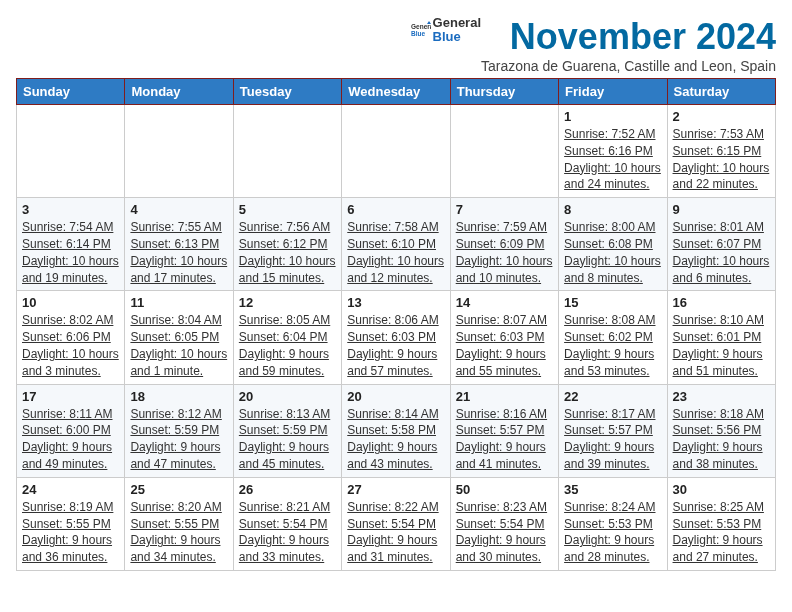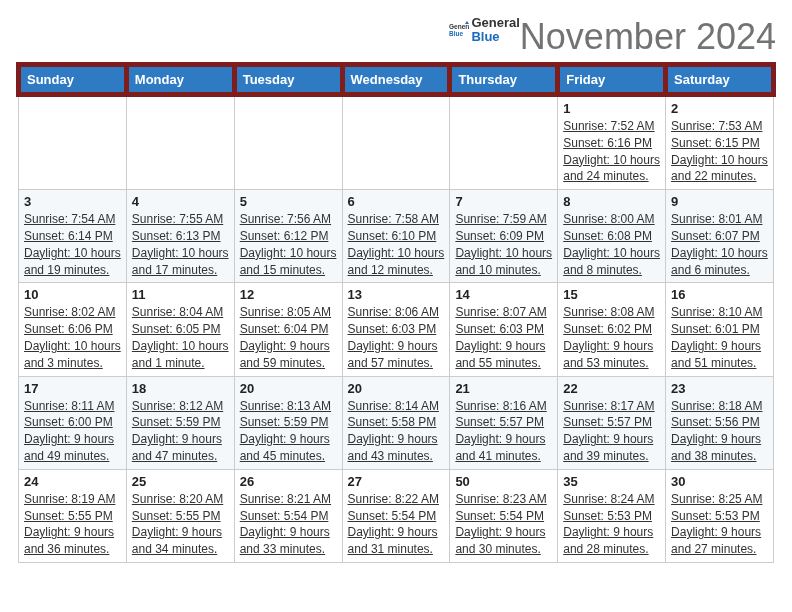--- a/index.html
+++ b/index.html
@@ -32,21 +32,21 @@
       width: 100%;
       border-collapse: collapse;
       table-layout: fixed;
     }
     .calendar-table thead tr th {
       background-color: #2e7bc4;
       color: #fff;
       text-align: left;
       padding: 5px 6px;
       font-size: 13px;
-      border: 5px solid #7f1d1d;
+      border: 1px solid #7f1d1d;
     }
     .calendar-table tbody tr td {
       border: 1px solid #ccc;
       vertical-align: top;
       padding: 4px 5px;
       font-size: 10.5px;
       color: #333;
       height: 80px;
       background: #fff;
     }
@@ -79,21 +79,22 @@
       <text x="0" y="18" font-size="13" font-weight="bold" fill="#333">General</text>
       <text x="0" y="32" font-size="13" font-weight="bold" fill="#1a6bbf">Blue</text>
       <polygon points="36,8 44,8 40,2" fill="#1a6bbf" transform="translate(-4, 0)"></polygon>
     </svg>
     <div style="display:flex;flex-direction:column;line-height:1.1;">
       <span style="font-size:13px;font-weight:bold;color:#333;">General</span>
       <span style="font-size:13px;font-weight:bold;color:#1a6bbf;">Blue</span>
     </div>
   </div>
   <div class="title-area">
-    <div style="font-size:36px;font-weight:normal;color:#737373;">November 2024</div>
+    <div style="font-size:36px;font-weight:bold;color:#0369a1;">November 2024</div>
+    <div style="font-size:14px;color:#444;">Tarazona de Guarena, Castille and Leon, Spain</div>
   </div>
 </div>
 
 <table class="calendar-table">
   <thead>
     <tr>
     <th>Sunday</th>
         <th>Monday</th>
         <th>Tuesday</th>
         <th>Wednesday</th>

